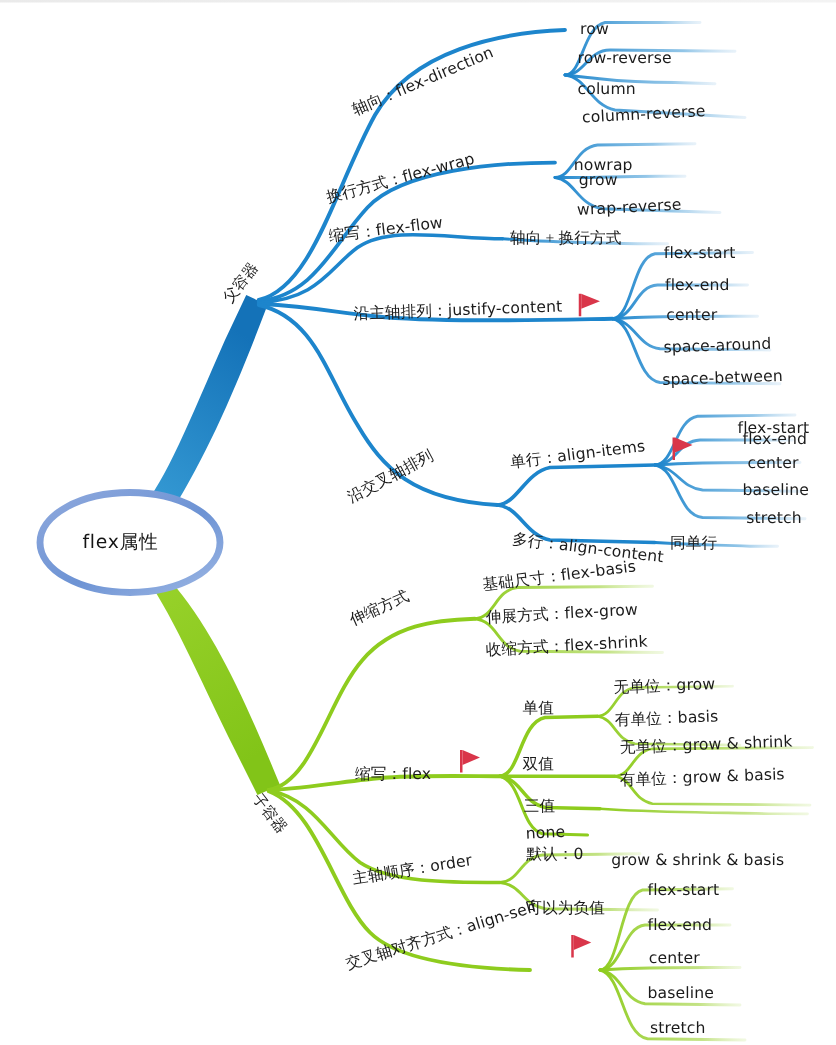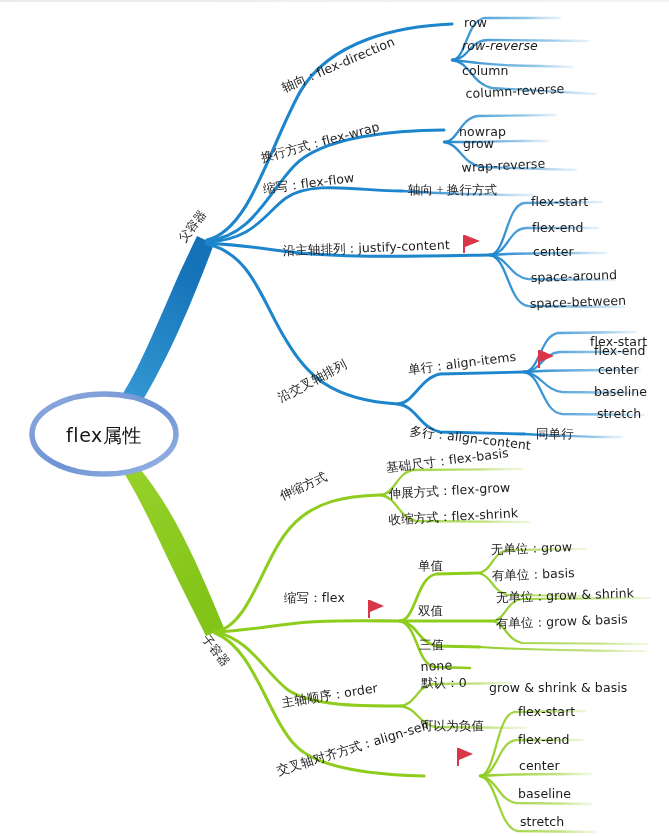--- a/index.html
+++ b/index.html
@@ -5,21 +5,21 @@
   html,body{margin:0;padding:0;background:#ffffff;}
   body{width:669px;height:836px;overflow:hidden;
        font-family:"Liberation Sans","DejaVu Sans",sans-serif;}
   #stage{position:relative;width:669px;height:836px;background:#fff;}
   #mapsvg{position:absolute;left:0;top:0;width:669px;height:836px;}
   .lbl{position:absolute;white-space:nowrap;color:#1b1b1b;
        font-family:"DejaVu Sans","Liberation Sans",sans-serif;
        font-size:12.5px;letter-spacing:.1px;line-height:1;
        transform-origin:left bottom;}
   .lbl.s12{font-size:12px;}
-  .lbl.center-lbl{font-size:19px;color:#141414;letter-spacing:.6px;}
+  .lbl.center-lbl{font-size:15px;color:#141414;letter-spacing:.6px;}
   .topline{position:absolute;left:0;top:0;width:669px;height:2px;
            background:linear-gradient(to right,#e3e3e3,#efefef);opacity:.75;}
 </style>
 </head>
 <body>
 
 <div id="stage">
 
   <div class="topline"></div>
 
@@ -171,21 +171,21 @@
     </g>
   </svg>
 
   <div class="lbl center-lbl" style="left:66px;top:426px;">flex属性</div>
 
   <div class="lbl s12" style="left:186px;top:232px;transform:rotate(-52deg);">父容器</div>
   <div class="lbl s12" style="left:200px;top:628px;transform:rotate(52deg);">子容器</div>
 
   <div class="lbl" style="left:285px;top:82px;transform:rotate(-23deg);">轴向：flex-direction</div>
   <div class="lbl" style="left:464px;top:17px;">row</div>
-  <div class="lbl" style="left:462px;top:40px;font-style:italic;">row-reverse</div>
+  <div class="lbl" style="left:462px;top:40px;">row-reverse</div>
   <div class="lbl" style="left:462px;top:65px;">column</div>
   <div class="lbl" style="left:466px;top:88px;transform:rotate(-3deg);">column-reverse</div>
 
   <div class="lbl" style="left:263px;top:152px;transform:rotate(-15deg);">换行方式：flex-wrap</div>
   <div class="lbl" style="left:459px;top:126px;">nowrap</div>
   <div class="lbl" style="left:463px;top:138px;">grow</div>
   <div class="lbl" style="left:462px;top:162px;transform:rotate(-3deg);">wrap-reverse</div>
 
   <div class="lbl" style="left:264px;top:183px;transform:rotate(-7deg);">缩写：flex-flow</div>
   <div class="lbl" style="left:408px;top:184px;font-family:Liberation Serif, serif;">轴向 + 换行方式</div>
@@ -205,21 +205,21 @@
   <div class="lbl" style="left:594px;top:386px;">baseline</div>
   <div class="lbl" style="left:597px;top:408px;">stretch</div>
   <div class="lbl" style="left:409px;top:425px;transform:rotate(7deg);">多行：align-content</div>
   <div class="lbl" style="left:536px;top:428px;">同单行</div>
 
   <div class="lbl" style="left:283px;top:490px;transform:rotate(-24deg);">伸缩方式</div>
   <div class="lbl" style="left:387px;top:462px;transform:rotate(-7deg);">基础尺寸：flex-basis</div>
   <div class="lbl" style="left:389px;top:488px;transform:rotate(-3deg);">伸展方式：flex-grow</div>
   <div class="lbl" style="left:389px;top:514px;transform:rotate(-3deg);">收缩方式：flex-shrink</div>
 
-  <div class="lbl" style="left:284px;top:592px;">缩写：flex</div>
+  <div class="lbl" style="left:284px;top:613px;">缩写：flex</div>
   <div class="lbl" style="left:418px;top:548px;margin-top:12px;">单值</div>
   <div class="lbl" style="left:491px;top:544px;transform:rotate(-2deg);">无单位：grow</div>
   <div class="lbl" style="left:492px;top:570px;transform:rotate(-2deg);">有单位：basis</div>
   <div class="lbl" style="left:418px;top:605px;text-align:right;">双值</div>
   <div class="lbl" style="left:496px;top:592px;transform:rotate(-2deg);">无单位：grow &amp; shrink</div>
   <div class="lbl" style="left:496px;top:618px;transform:rotate(-2deg);">有单位：grow &amp; basis</div>
   <div class="lbl" style="left:419px;top:639px;">三值</div>
   <div class="lbl" style="left:489px;top:642px;margin-top:40px;">grow &amp; shrink &amp; basis</div>
   <div class="lbl" style="left:421px;top:661px;transform:rotate(-3deg);">none</div>
 

